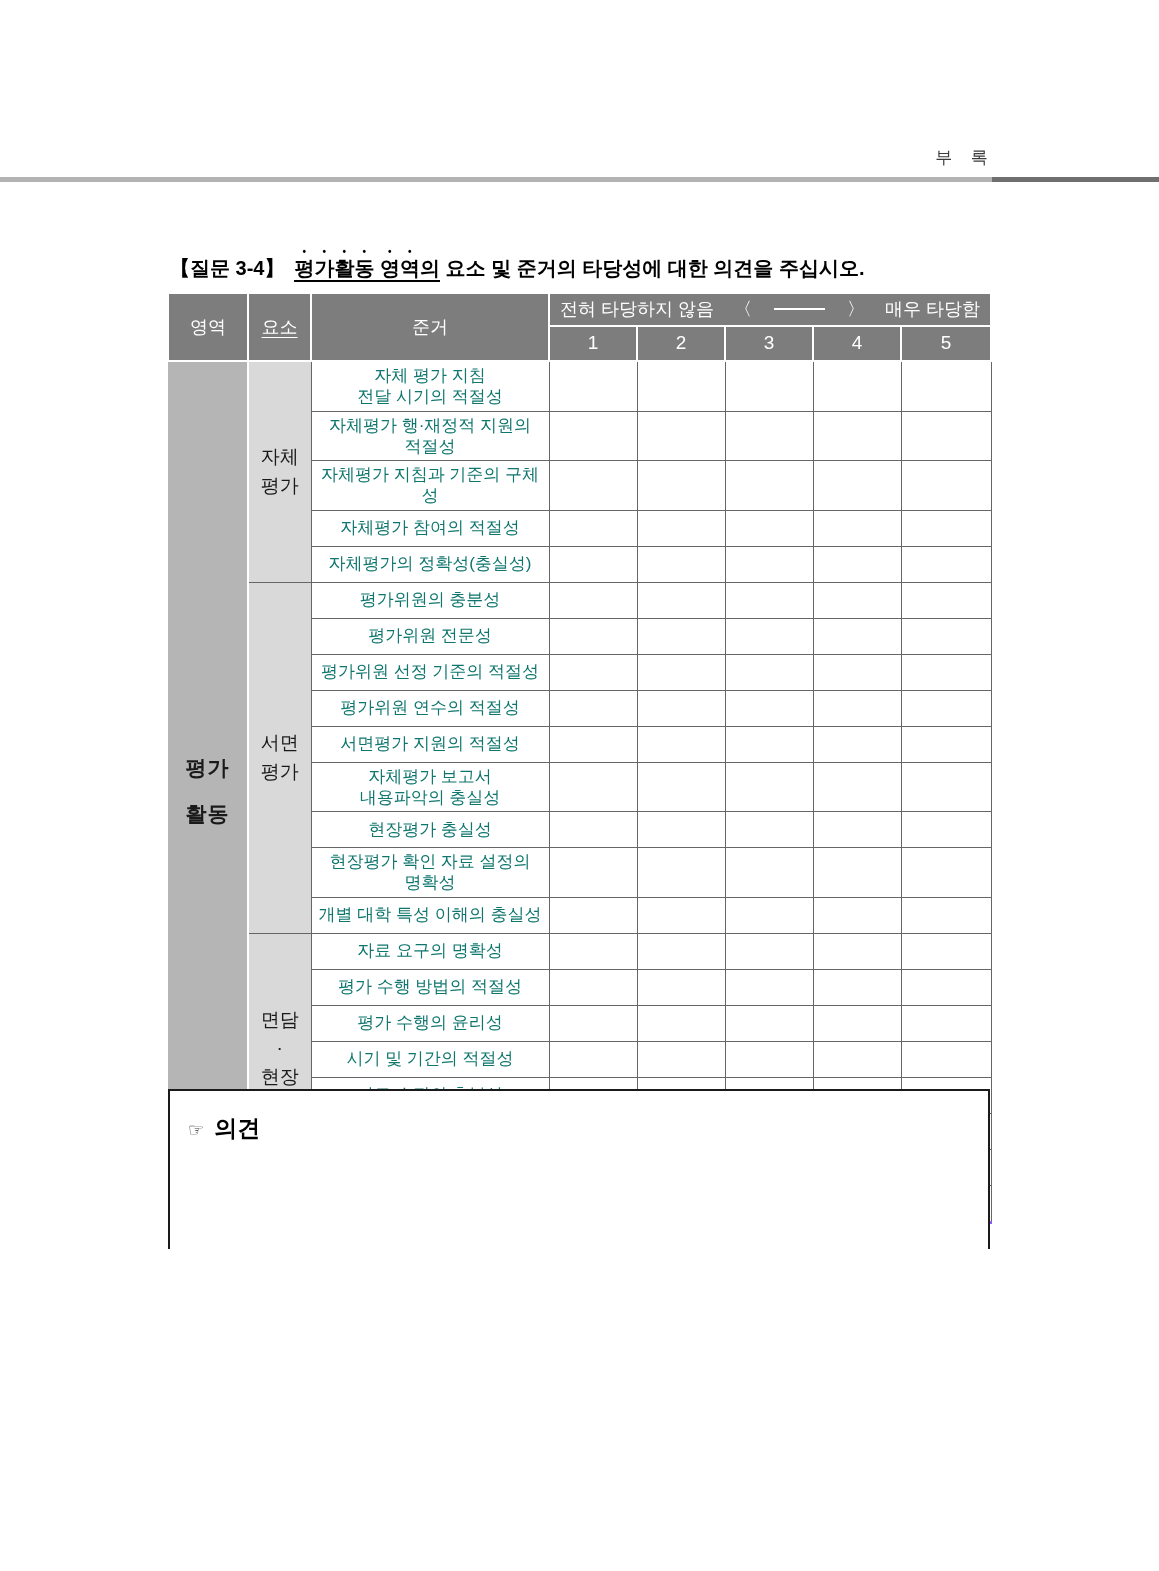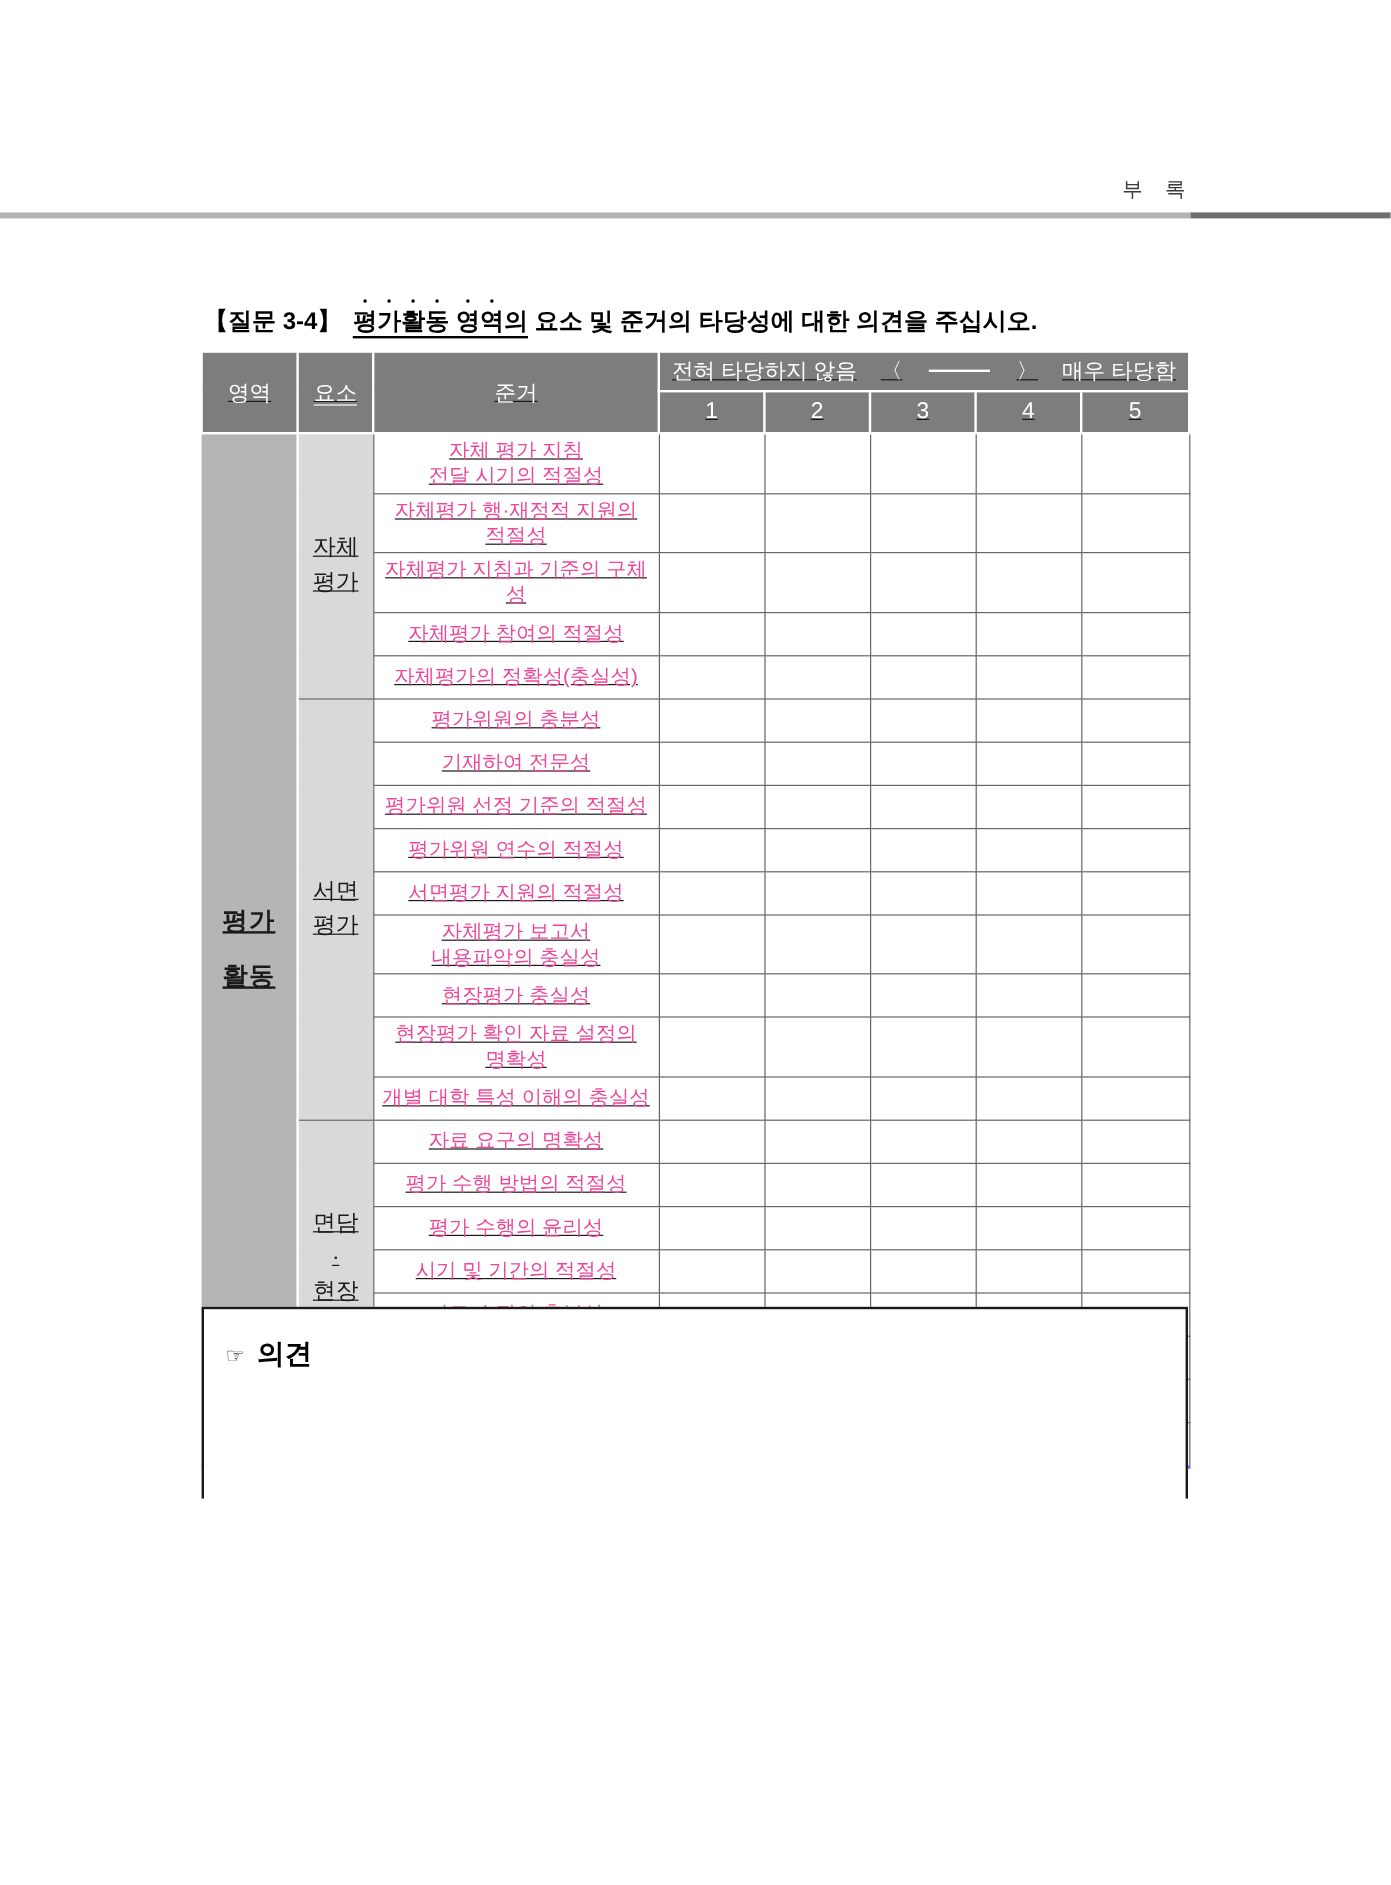--- a/index.html
+++ b/index.html
@@ -15,37 +15,37 @@
   
   .question-line{position:absolute;top:212px;left:170px;width:860px;
     font-size:20px;font-weight:bold;color:#000;white-space:nowrap;}
   .q-prefix{margin-right:10px;}
   .q-underline{border-bottom:2px solid #000;padding-bottom:1px;}
   .em-dots{-webkit-text-emphasis:filled dot;-webkit-text-emphasis-position:over right;
     text-emphasis:filled dot;text-emphasis-position:over right;}
 
   
   .survey-table{position:absolute;top:258px;left:167px;width:823px;border-collapse:collapse;
-    table-layout:fixed;border-bottom:3px solid #8b5cf6;text-decoration:underline;}
+    table-layout:fixed;border-bottom:3px solid #8b5cf6;}
   .survey-table th{background:var(--header-bg,#7d7d7d);color:#fff;font-weight:normal;
     border:2px solid #fff;font-size:18px;}
   th.th-area,th.th-elem,th.th-crit{height:64px;}
   th.th-scale{height:30px;padding:0 10px;}
   th.th-point{height:30px;font-size:19px;}
   .underline-white{text-decoration:underline;text-underline-offset:4px;}
   .scale-flex{display:flex;align-items:center;gap:20px;white-space:nowrap;}
   .scale-line{flex:1;height:0;border-top:2px solid #fff;margin:0 2px;}
   .bracket{font-size:18px;}
 
   .survey-table td{border:1px solid #666;font-size:17px;text-align:center;
     vertical-align:middle;white-space:pre-line;line-height:1.25;padding:3px 4px;}
   td.area-cell{background:var(--area-bg,#b5b5b5);font-weight:bold;font-size:21px;
     line-height:2.2;letter-spacing:1px;border-right:2px solid #fff;border-left:none;border-top:none;border-bottom:none;}
   td.elem-cell{background:var(--elem-bg,#d9d9d9);font-size:19px;line-height:1.5;}
-  td.crit-cell{height:29px;color:#ec4899;}
+  td.crit-cell{height:29px;color:#0f766e;}
   td.score-cell{height:29px;background:#fff;cursor:pointer;}
 
   
   .opinion-box{position:absolute;top:1055px;left:168px;width:818px;height:292px;
     border:2px solid #1a1a1a;background:#fff;}
   .opinion-head{display:flex;align-items:baseline;gap:10px;padding:22px 0 0 18px;white-space:nowrap;}
   .opinion-pointer{font-size:18px;color:#333;}
   .opinion-label{font-size:23px;font-weight:bold;color:#000;}
   .opinion-note{font-size:17px;font-weight:bold;color:#000;}
 
@@ -152,21 +152,21 @@
           <td class="elem-cell" rowspan="9">서면
 평가</td>
           <td class="crit-cell">평가위원의 충분성</td>
           <td class="score-cell"></td>
           <td class="score-cell"></td>
           <td class="score-cell"></td>
           <td class="score-cell"></td>
           <td class="score-cell"></td>
         </tr>
         <tr>
-          <td class="crit-cell">기재하여 전문성</td>
+          <td class="crit-cell">평가위원 전문성</td>
           <td class="score-cell"></td>
           <td class="score-cell"></td>
           <td class="score-cell"></td>
           <td class="score-cell"></td>
           <td class="score-cell"></td>
         </tr>
         <tr>
           <td class="crit-cell">평가위원 선정 기준의 적절성</td>
           <td class="score-cell"></td>
           <td class="score-cell"></td>

